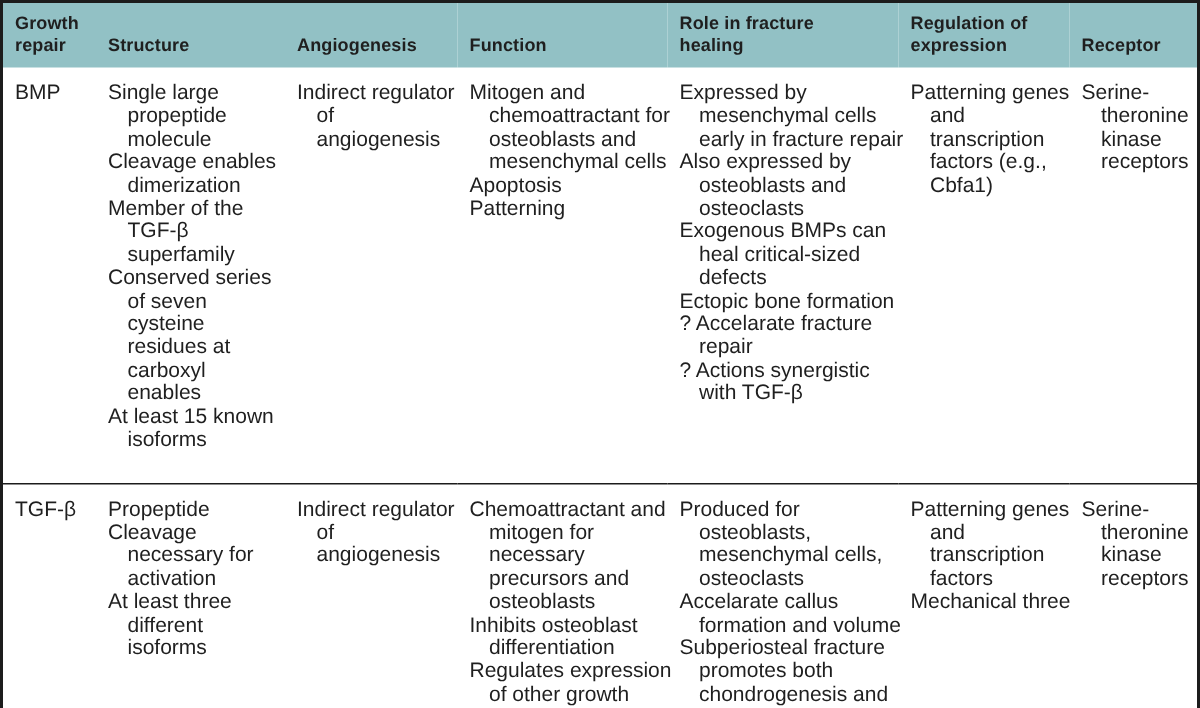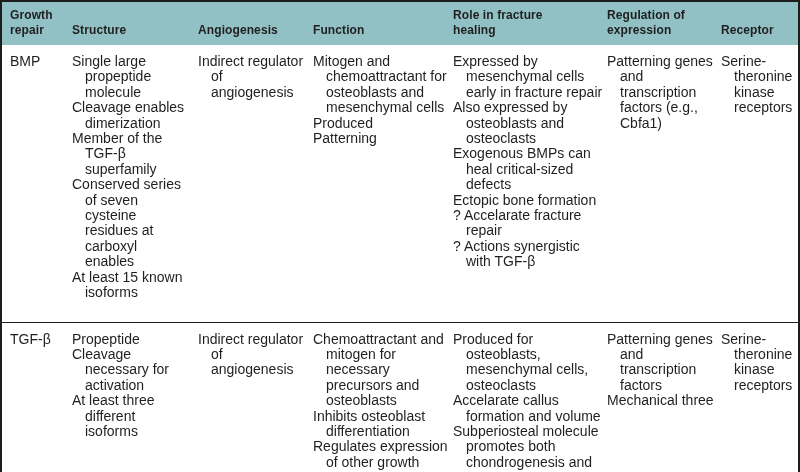--- a/index.html
+++ b/index.html
@@ -143,21 +143,21 @@
             </div>
           </td>
           <td>
             <div class="entry">
               <div class="ln">Mitogen and</div>
               <div class="ln cont">chemoattractant for</div>
               <div class="ln cont">osteoblasts and</div>
               <div class="ln cont">mesenchymal cells</div>
             </div>
             <div class="entry">
-              <div class="ln">Produced</div>
+              <div class="ln">Apoptosis</div>
             </div>
             <div class="entry">
               <div class="ln">Patterning</div>
             </div>
           </td>
           <td>
             <div class="entry">
               <div class="ln">Expressed by</div>
               <div class="ln cont">mesenchymal cells</div>
               <div class="ln cont">early in fracture repair</div>
@@ -252,21 +252,21 @@
               <div class="ln">Produced for</div>
               <div class="ln cont">osteoblasts,</div>
               <div class="ln cont">mesenchymal cells,</div>
               <div class="ln cont">osteoclasts</div>
             </div>
             <div class="entry">
               <div class="ln">Accelarate callus</div>
               <div class="ln cont">formation and volume</div>
             </div>
             <div class="entry">
-              <div class="ln">Subperiosteal molecule</div>
+              <div class="ln">Subperiosteal fracture</div>
               <div class="ln cont">promotes both</div>
               <div class="ln cont">chondrogenesis and</div>
             </div>
           </td>
           <td>
             <div class="entry">
               <div class="ln">Patterning genes</div>
               <div class="ln cont">and</div>
               <div class="ln cont">transcription</div>
               <div class="ln cont">factors</div>

